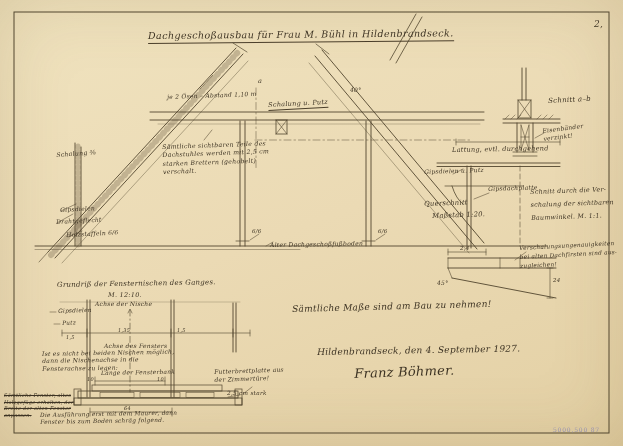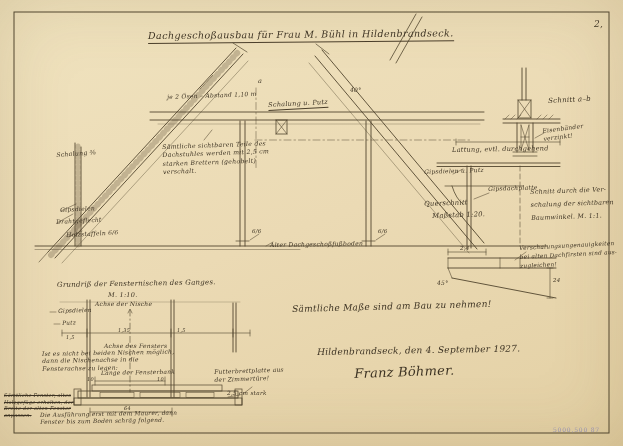--- a/index.html
+++ b/index.html
@@ -139,21 +139,21 @@
 schalung der sichtbaren
 Baumwinkel. M. 1:1.</span>
   <span class="lbl" style="left:460px;top:245px;font-size:5.5px">2,4</span>
   <span class="lbl" style="left:437px;top:279px;font-size:6px">45°</span>
   <span class="lbl" style="left:553px;top:277px;font-size:5.5px">24</span>
   <span class="lbl" style="left:519px;top:244px;font-size:5.8px;line-height:8.8px;transform:rotate(-3deg)">Verschalungsungenauigkeiten
 bei alten Dachfirsten sind aus-
 zugleichen!</span>
 
   <span class="lbl" style="left:57px;top:281px;font-size:7px;transform:rotate(-1deg)">Grundriß der Fensternischen des Ganges.</span>
-  <span class="lbl" style="left:108px;top:291px;font-size:6.5px">M. 1:10.</span>
+  <span class="lbl" style="left:108px;top:291px;font-size:6.5px">M. 12:10.</span>
   <span class="lbl" style="left:95px;top:300px;font-size:6px">Achse der Nische</span>
   <span class="lbl" style="left:58px;top:308px;font-size:5.8px;transform:rotate(-2deg)">Gipsdielen</span>
   <span class="lbl" style="left:62px;top:320px;font-size:5.8px;transform:rotate(-2deg)">Putz</span>
   <span class="lbl" style="left:66px;top:334px;font-size:5px">1,5</span>
   <span class="lbl" style="left:118px;top:327px;font-size:5px">1,35</span>
   <span class="lbl" style="left:177px;top:327px;font-size:5px">1,5</span>
   <span class="lbl" style="left:104px;top:342px;font-size:6px">Achse des Fensters</span>
   <span class="lbl" style="left:42px;top:350px;font-size:6px;line-height:7.3px;transform:rotate(-1deg)">Ist es nicht bei beiden Nischen möglich,
 dann die Nischenachse in die
 Fensterachse zu legen:</span>

